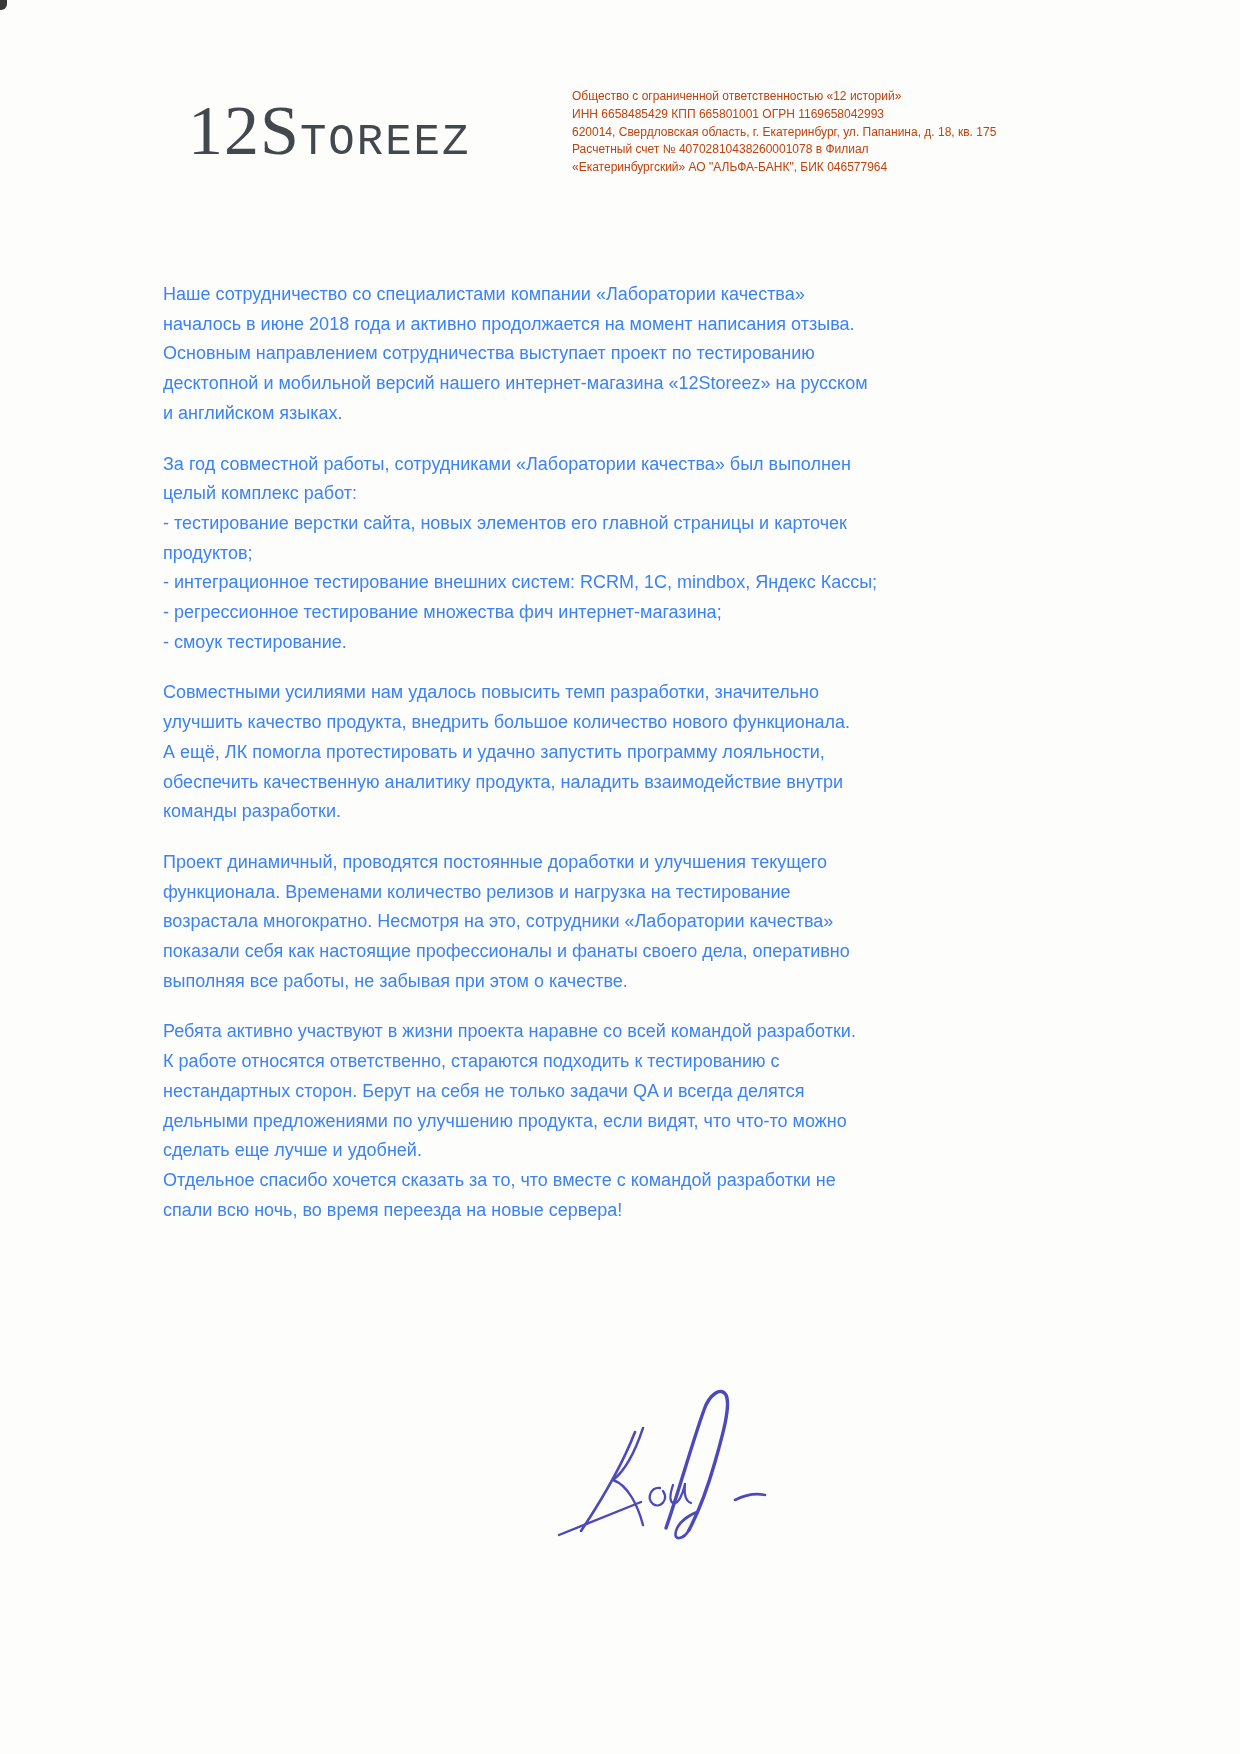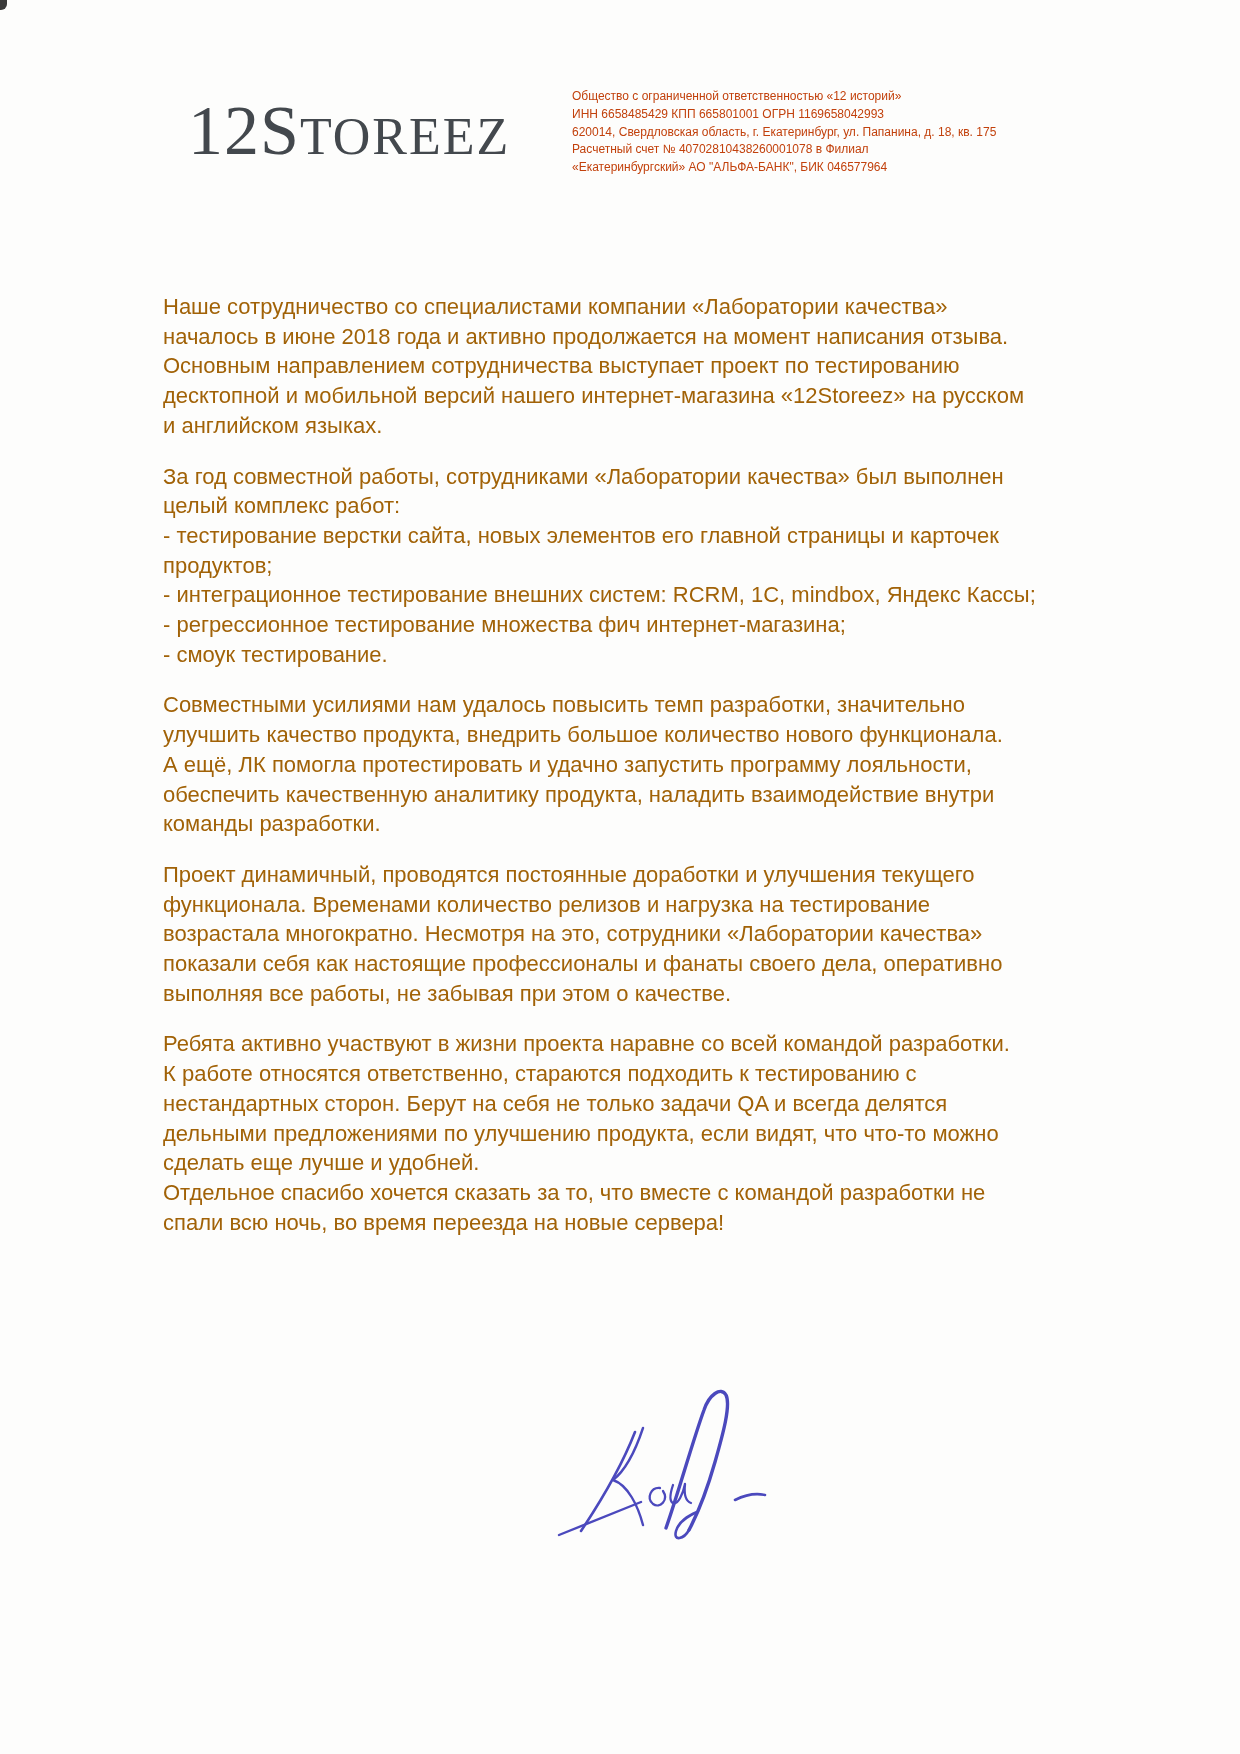--- a/index.html
+++ b/index.html
@@ -22,39 +22,39 @@
   .logo {
     position: absolute;
     left: 188px;
     top: 96px;
     color: #43484d;
     font-family: "Liberation Serif", "DejaVu Serif", serif;
     white-space: nowrap;
     line-height: 1;
   }
   .logo .big   { font-size: 70px; letter-spacing: 1px; text-align: right; }
-  .logo .small { font-size: 52px; letter-spacing: 2px; }
+  .logo .small { font-size: 44px; letter-spacing: 2px; font-family: Liberation Mono, monospace; }
   .company-info {
     position: absolute;
     left: 556px;
     top: 88px;
     font-size: 12px;
     line-height: 17.8px;
     color: #c2410c;
     white-space: pre-line;
     margin-left: 16px;
   }
   .body-text {
     position: absolute;
     left: 163px;
-    top: 292px;
+    top: 280px;
     width: 905px;
-    font-size: 22px;
+    font-size: 18px;
     line-height: 29.7px;
-    color: #a16207;
+    color: #3b82f6;
   }
   .body-text p {
     white-space: pre-line;
     margin-bottom: 21px;
   }
   .sign-block {
     position: absolute;
     left: 163px;
     top: 1412px;
     font-size: 19.6px;

